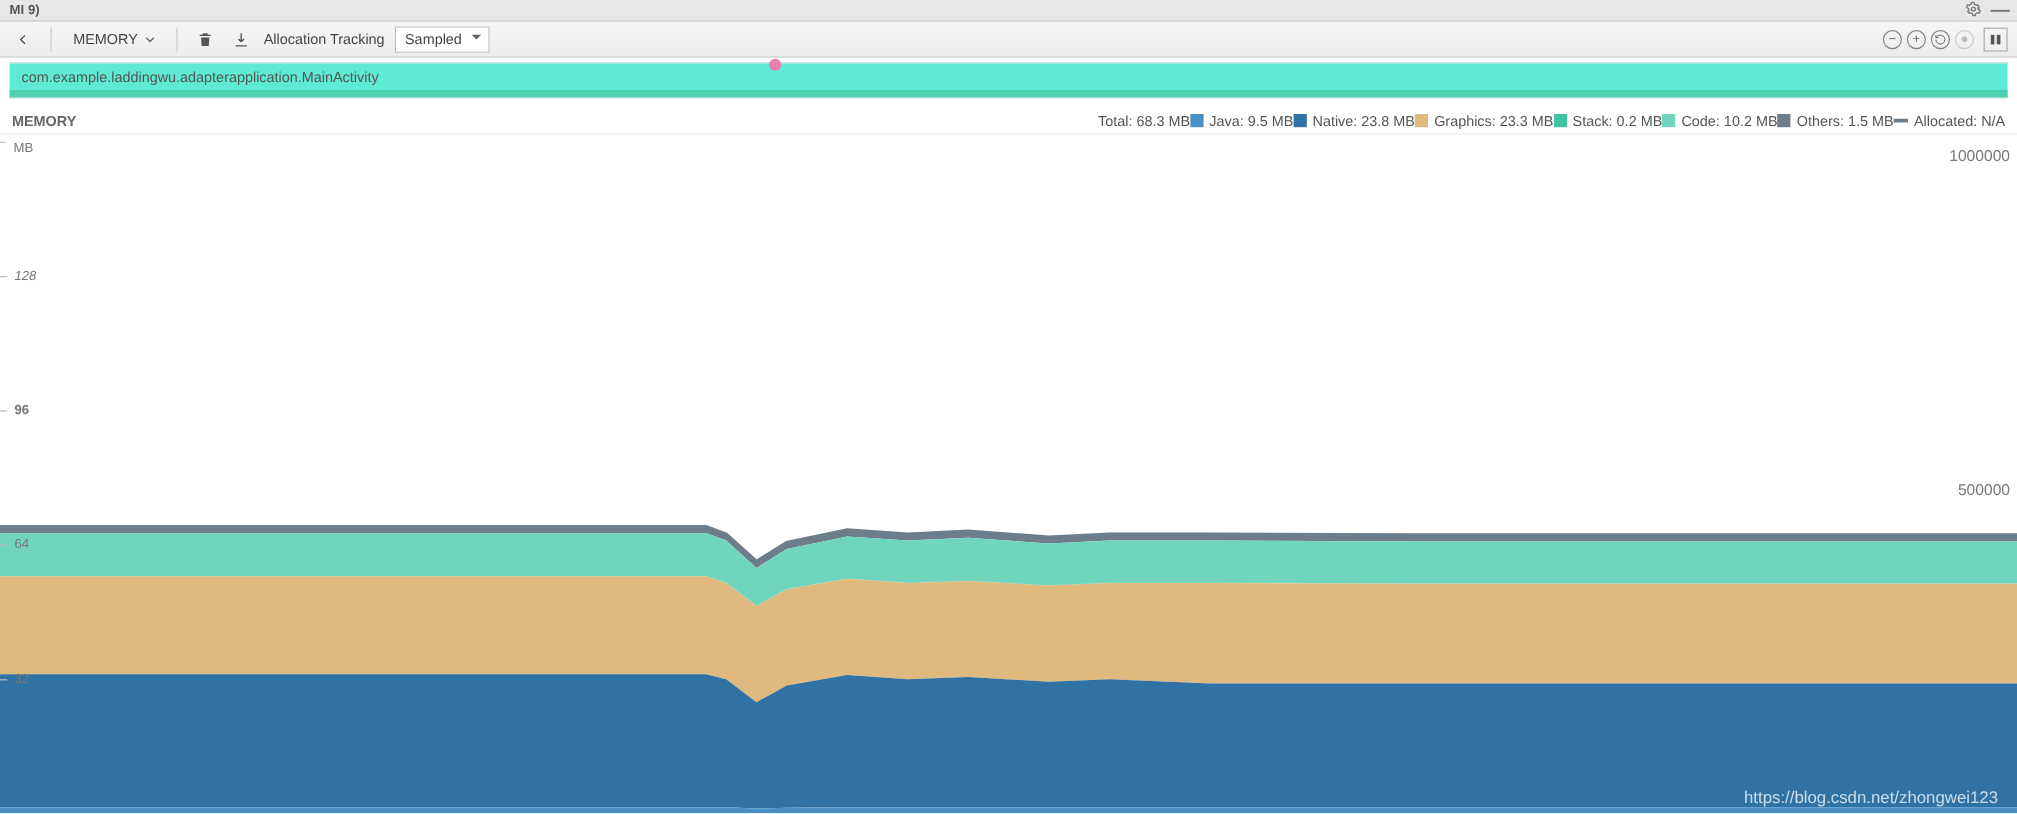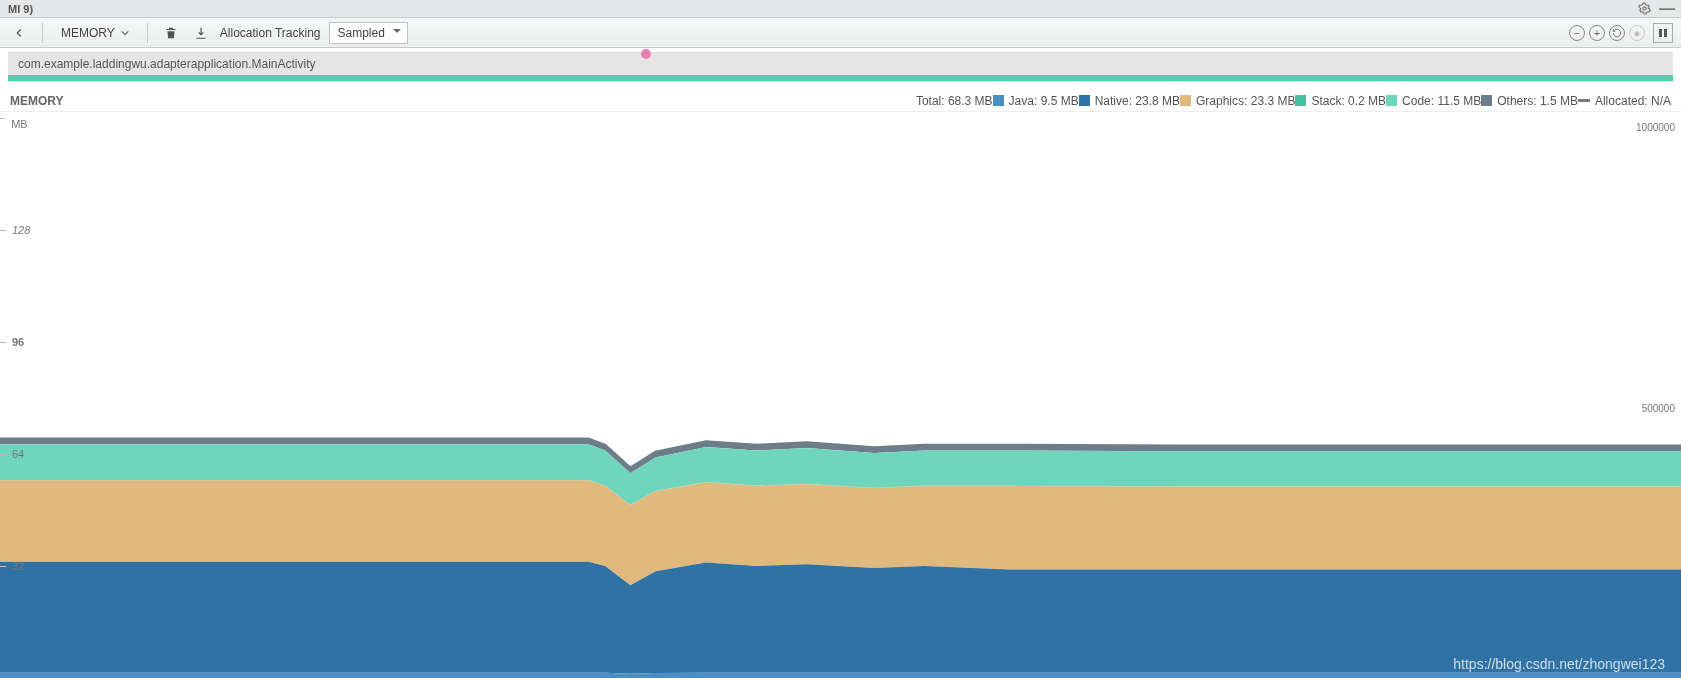--- a/index.html
+++ b/index.html
@@ -66,21 +66,21 @@
     cursor:pointer; margin-left:4px;
   }
   .tb-pause svg{width:10px;height:10px;}
 
   
   .activity-wrap { height: 42px; padding: 4px 8px 0 8px; position:relative; }
   .activity-track {
     height: 30px;
     border:1px solid #d7e0e0;
     border-left:none; border-right:none;
-    background:#e5e5e5;
+    background:#5eead4;
     position:relative;
   }
   .activity-fill {
     position:absolute; left:0; right:0; top:22px; height:6px;
     background:#4fd0b0;
   }
   .activity-dot {
     position:absolute; top:-4px; left:38%;
     width:10px; height:10px; background:#e97eb0; border-radius:50%;
   }
@@ -110,21 +110,21 @@
   .y-ticks { position:absolute; left:0; top:0; bottom:0; width:44px; }
   .y-tick {
     position:absolute; left:0; width:100%;
     height:14px; display:flex; align-items:center;
     font-size:11px; color:#777;
   }
   .y-tick::before{
     content:""; width:6px; height:1px; background:#bbb; margin-right:6px;
   }
   .right-ticks{
-    position:absolute; right:6px; font-size:10px; color:#777;
+    position:absolute; right:6px; font-size:13px; color:#777;
   }
   svg.plot { position:absolute; left:0; top:0; right:0; bottom:0; width:100%; height:100%; }
 
   .watermark{
     position:absolute; right:16px; bottom:6px;
     font-size:14px; color:rgba(255,255,255,0.75);
     pointer-events:none;
   }
 </style>
 </head>
@@ -216,21 +216,21 @@
   <span class="legend-item">
     <span class="sw" style="background:#e0b97f"></span>
       <span>Graphics: 23.3 MB</span>
   </span>
   <span class="legend-item">
     <span class="sw" style="background:#43c3a3"></span>
       <span>Stack: 0.2 MB</span>
   </span>
   <span class="legend-item">
     <span class="sw" style="background:#6fd6bd"></span>
-      <span>Code: 11.5 MB</span>
+      <span>Code: 10.2 MB</span>
   </span>
   <span class="legend-item">
     <span class="sw" style="background:#6d7d8a"></span>
       <span>Others: 1.5 MB</span>
   </span>
   <span class="legend-item">
     <span class="sw-dash"></span>
       <span>Allocated: N/A</span>
   </span>
 </div>

